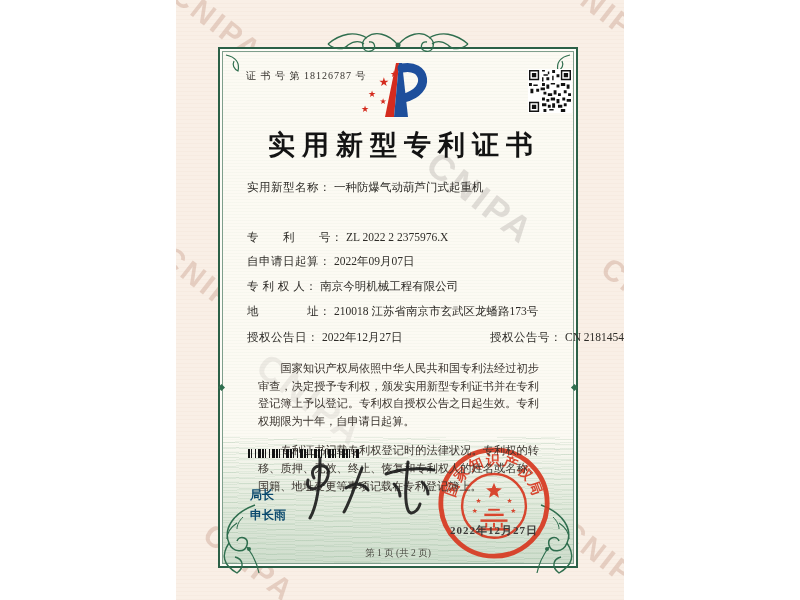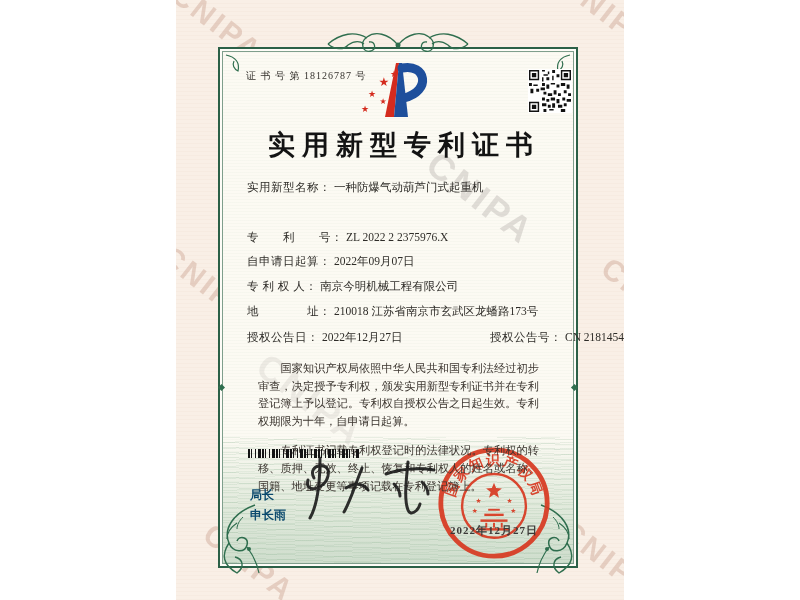--- a/index.html
+++ b/index.html
@@ -195,15 +195,16 @@
         <rect x="46" y="77" width="28" height="2.5"></rect>
         <rect x="51" y="80.5" width="2" height="5"></rect>
         <rect x="59" y="80.5" width="2" height="5"></rect>
         <rect x="67" y="80.5" width="2" height="5"></rect>
         <rect x="44" y="86" width="32" height="2.5"></rect>
       </g>
     </svg>
 
     <div class="seal-date">2022年12月27日</div>
 
+    <div class="pageno z2">第 1 页 (共 2 页)</div>
   </div>
 
 </div>
 
 </body></html>

